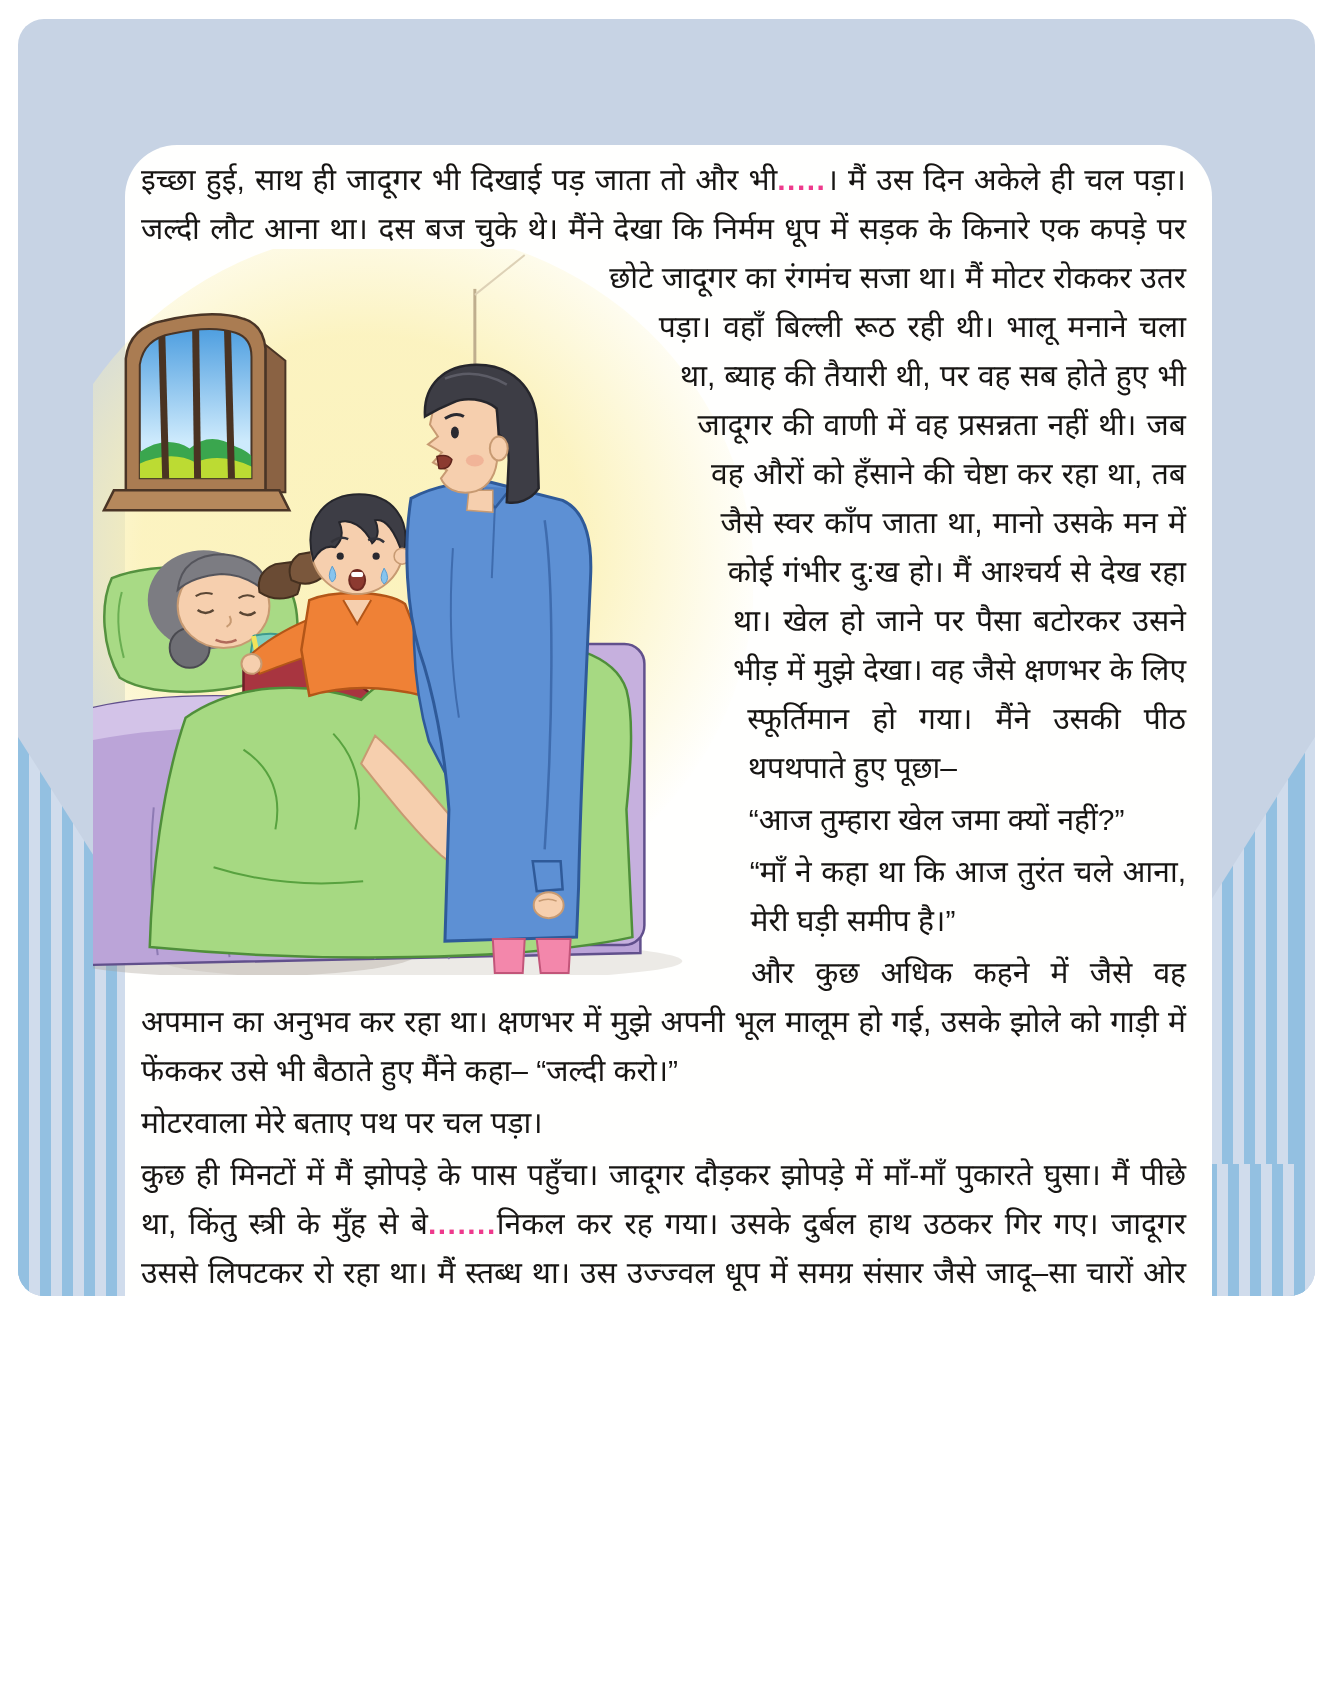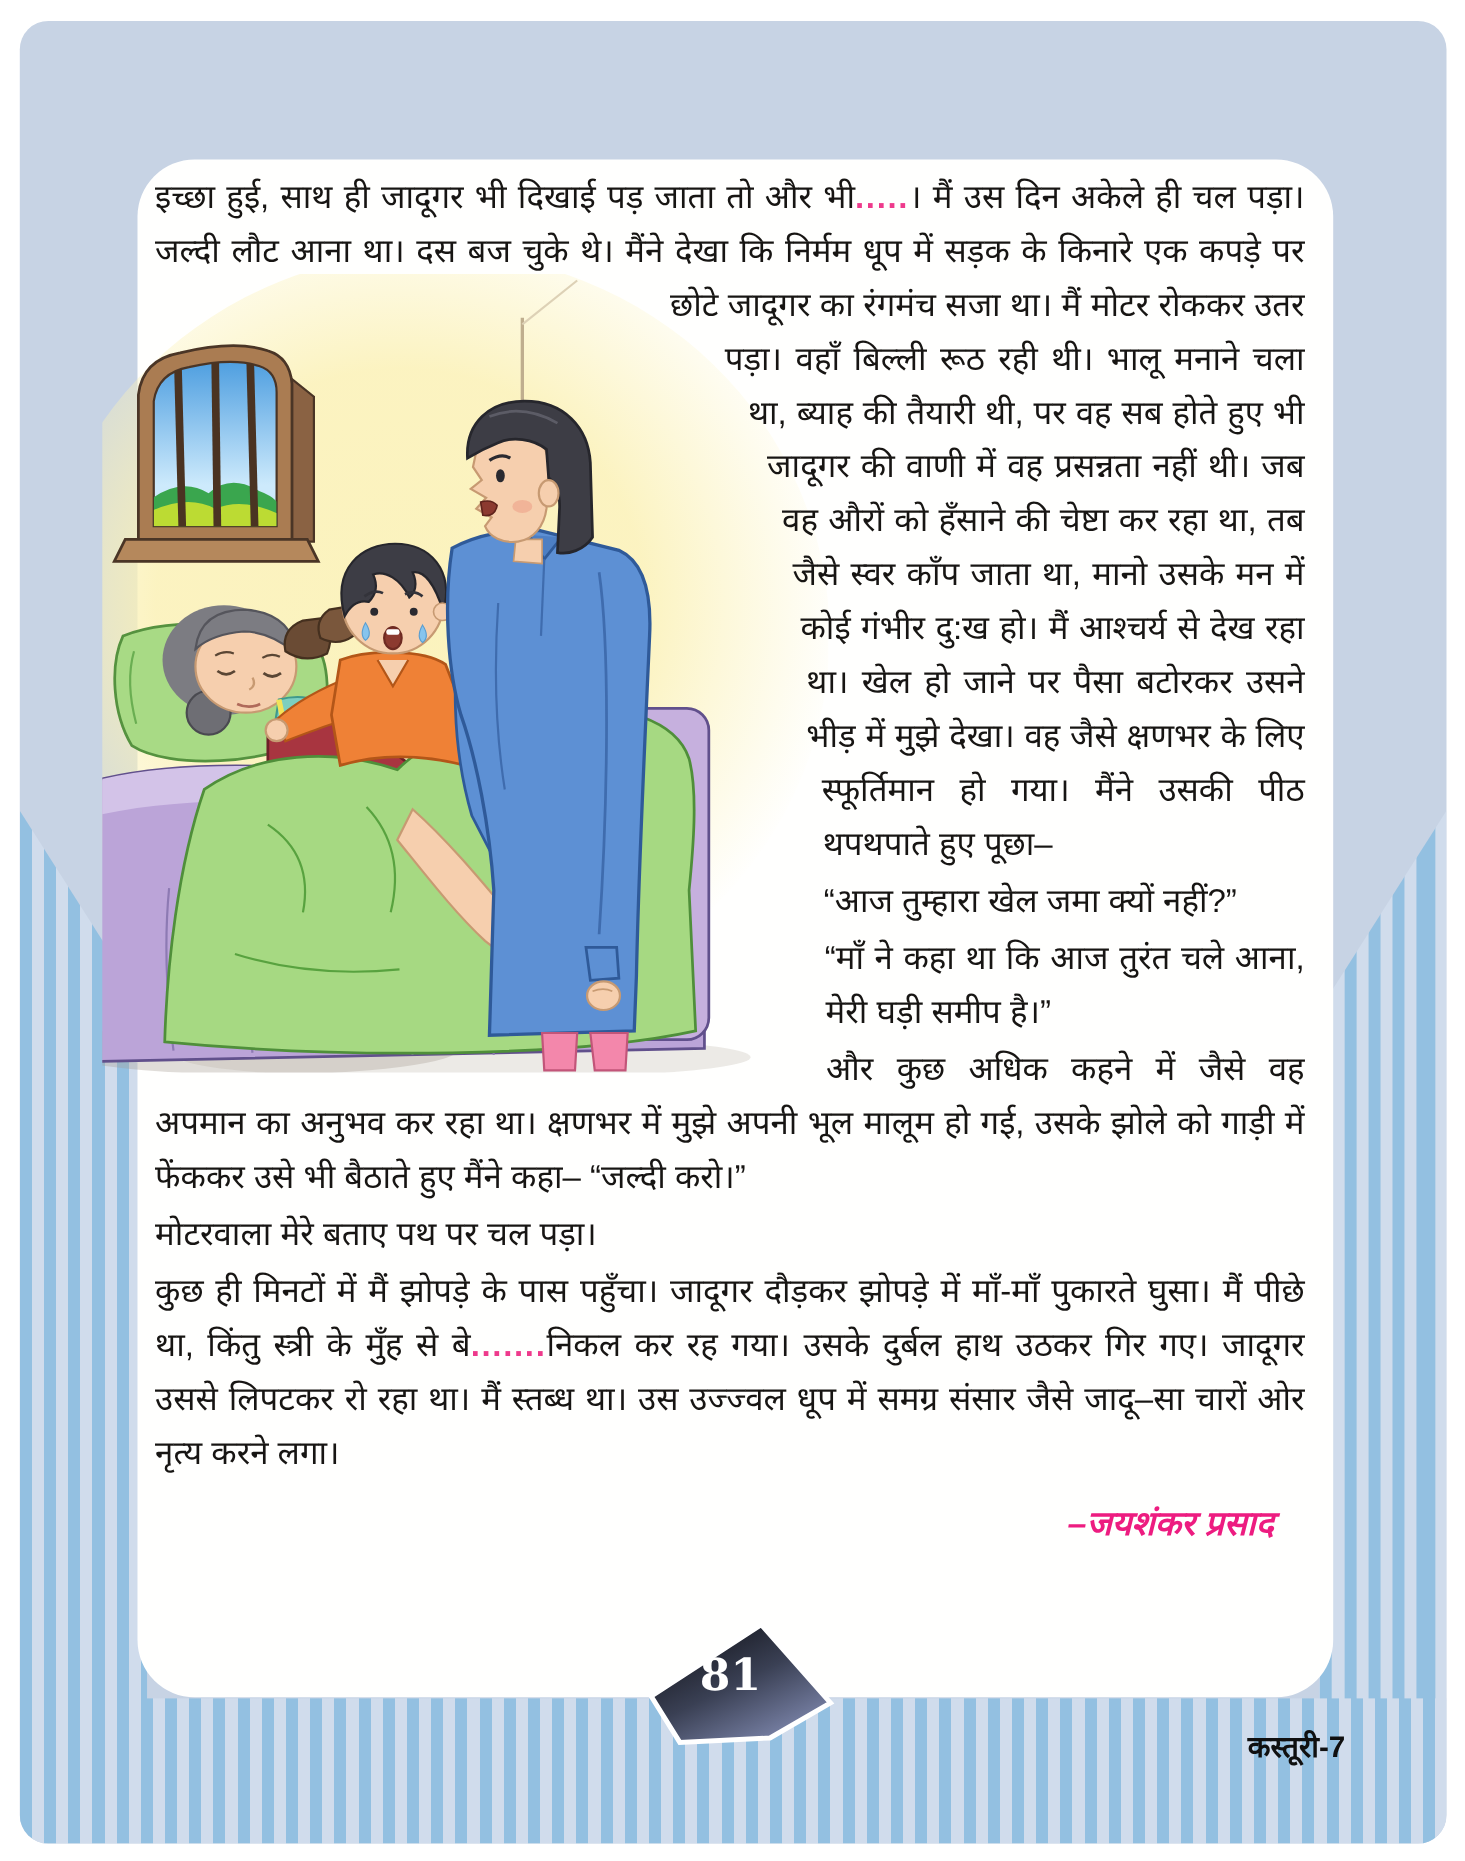--- a/index.html
+++ b/index.html
@@ -3,21 +3,21 @@
 <meta charset="utf-8">
 <style>
   html,body { margin:0; padding:0; }
   body {
     width:1332px; height:1692px; position:relative;
     background:#ffffff;
     font-family:"Liberation Sans", sans-serif;
     overflow:hidden;
   }
   .panel {
-    position:absolute; left:18px; top:19px; width:1297px; height:1657px;
+    position:absolute; left:18px; top:19px; width:1297px; height:1277px;
     background:#c7d3e4; border-radius:26px; overflow:hidden;
   }
   .stripes {
     position:absolute;
     background:repeating-linear-gradient(90deg, #93c0e1 0 11px, #d0dcec 11px 22px);
   }
   .stripes-bottom { left:0; bottom:0; width:100%; height:132px; }
   .stripes-left {
     left:0; top:700px; width:116px; height:828px;
     clip-path:polygon(0 18px, 100% 200px, 100% 100%, 0 100%);

